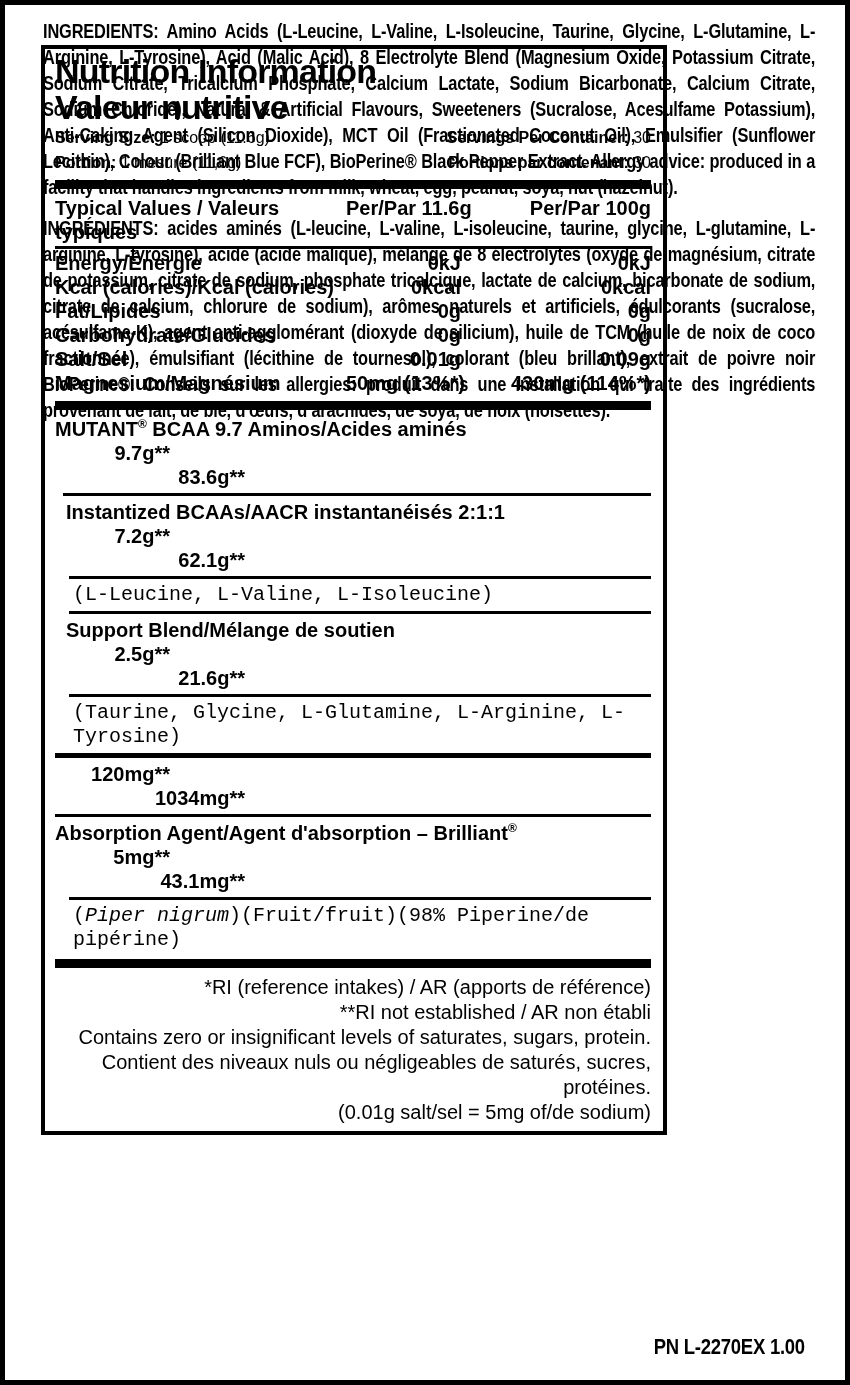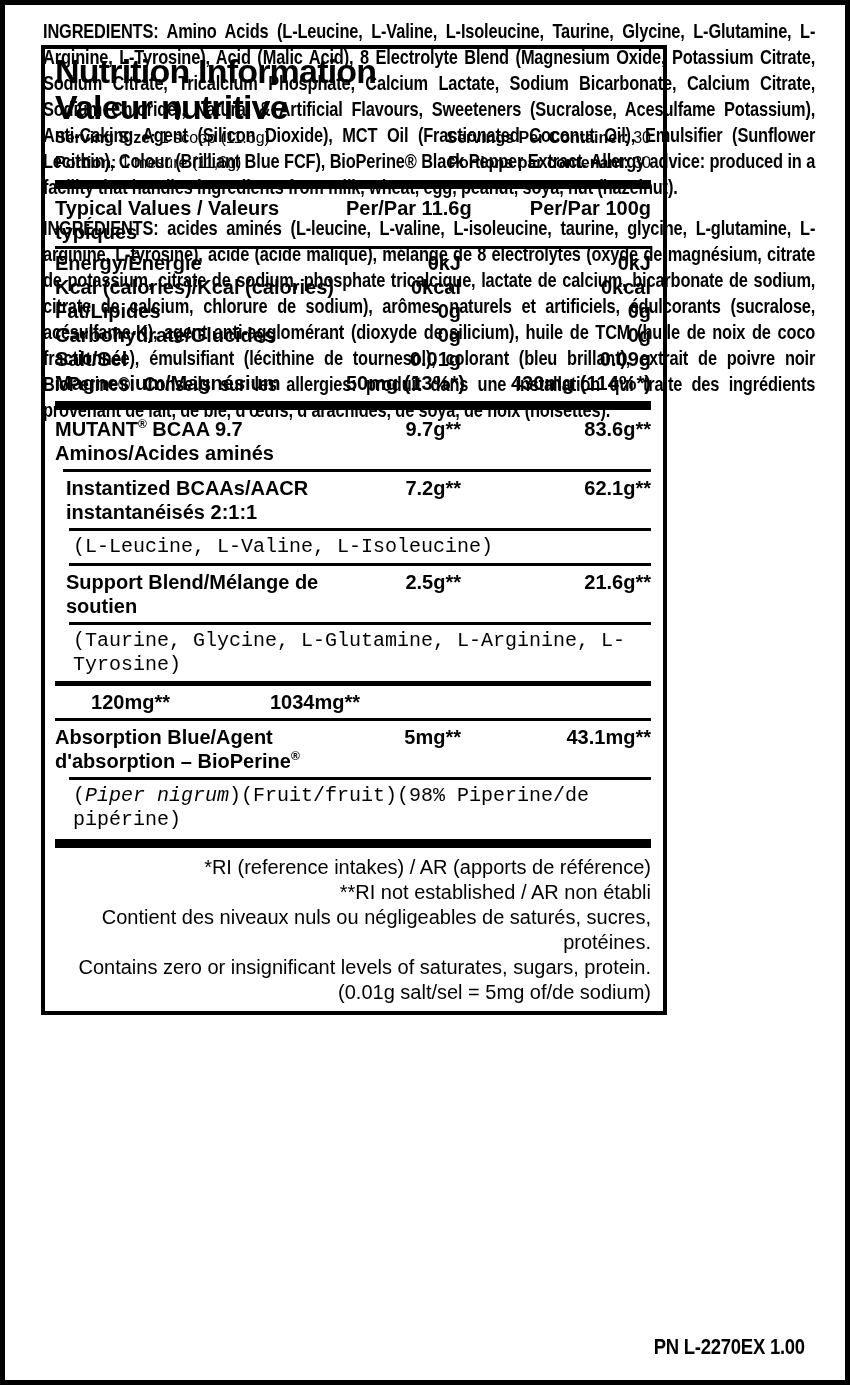--- a/index.html
+++ b/index.html
@@ -27,21 +27,21 @@
   .bar.mid{margin:3px 0 3px 0;}
   .rule{height:3px;background:#000;}
   .rule.ind{margin-left:8px;}
   .rule.ind2{margin-left:14px;}
   .rule.thick5{height:5px;}
   .trow{display:flex;align-items:baseline;font-size:20px;line-height:24px;}
   .trow .name{flex:1;font-weight:bold;}
   .trow .v1{width:115px;text-align:right;font-weight:bold;white-space:nowrap;}
   .trow .v2{width:190px;text-align:right;font-weight:bold;white-space:nowrap;}
   .trow.hdr{padding:3px 0 2px 0;}
-  .blend-row{padding:4px 0;}
+  .blend-row{padding:4px 0;flex-direction:column;}
   .blend-row .name.sub{padding-left:11px;}
   .note-row{font-size:20px;line-height:24px;padding:4px 0 4px 18px;font-weight:normal;font-family:Liberation Mono, monospace;}
   sup{font-size:12px;line-height:0;}
   .footnotes{font-size:20px;line-height:25px;padding-top:4px;font-weight:normal;text-align:right;}
   
   .ingredients{
     position:relative;margin:13px 38px 0 38px;width:772px;
   }
   .ingredients.fr{margin-top:15px;}
   .cond{
@@ -147,35 +147,35 @@
     <div class="note-row">(Taurine, Glycine, L-Glutamine, L-Arginine, L-Tyrosine)</div>
     <div class="rule thick5"></div>
 
     <div class="trow blend-row">
       <span class="v1">120mg**</span>
       <span class="v2">1034mg**</span>
     </div>
     <div class="rule"></div>
 
     <div class="trow blend-row">
-      <span class="name"><span>Absorption Blue/Agent d'absorption – BioPerine</span><sup>®</sup></span>
+      <span class="name"><span>Absorption Agent/Agent d'absorption – Brilliant</span><sup>®</sup></span>
       <span class="v1">5mg**</span>
       <span class="v2">43.1mg**</span>
     </div>
     <div class="rule ind2"></div>
 
     <div class="note-row"><span>(</span><em>Piper nigrum</em><span>)(Fruit/fruit)(98% Piperine/de pipérine)</span></div>
 
     <div class="bar mid"></div>
 
     <div class="footnotes">
       <div>*RI (reference intakes) / AR (apports de référence)</div>
       <div>**RI not established / AR non établi</div>
+      <div>Contains zero or insignificant levels of saturates, sugars, protein.</div>
       <div>Contient des niveaux nuls ou négligeables de saturés, sucres, protéines.</div>
-      <div>Contains zero or insignificant levels of saturates, sugars, protein.</div>
       <div>(0.01g salt/sel = 5mg of/de sodium)</div>
     </div>
   </div>
 
   <div class="ingredients en">
     <div class="cond">INGREDIENTS: Amino Acids (L-Leucine, L-Valine, L-Isoleucine, Taurine, Glycine, L-Glutamine, L-Arginine, L-Tyrosine), Acid (Malic Acid), 8 Electrolyte Blend (Magnesium Oxide, Potassium Citrate, Sodium Citrate, Tricalcium Phosphate, Calcium Lactate, Sodium Bicarbonate, Calcium Citrate, Sodium Chloride), Natural &amp; Artificial Flavours, Sweeteners (Sucralose, Acesulfame Potassium), Anti-Caking Agent (Silicon Dioxide), MCT Oil (Fractionated Coconut Oil), Emulsifier (Sunflower Lecithin), Colour (Brilliant Blue FCF), BioPerine® Black Pepper Extract. Allergy advice: produced in a facility that handles ingredients from milk, wheat, egg, peanut, soya, nut (hazelnut).</div>
   </div>
 
   <div class="ingredients fr">
     <div class="cond">INGRÉDIENTS: acides aminés (L-leucine, L-valine, L-isoleucine, taurine, glycine, L-glutamine, L-arginine, L-tyrosine), acide (acide malique), mélange de 8 électrolytes (oxyde de magnésium, citrate de potassium, citrate de sodium, phosphate tricalcique, lactate de calcium, bicarbonate de sodium, citrate de calcium, chlorure de sodium), arômes naturels et artificiels, édulcorants (sucralose, acésulfame-K), agent anti-agglomérant (dioxyde de silicium), huile de TCM (huile de noix de coco fractionnée), émulsifiant (lécithine de tournesol), colorant (bleu brillant), extrait de poivre noir BioPerine®. Conseils sur les allergies: produit dans une installation qui traite des ingrédients provenant de lait, de blé, d'œufs, d’arachides, de soya, de noix (noisettes).</div>

